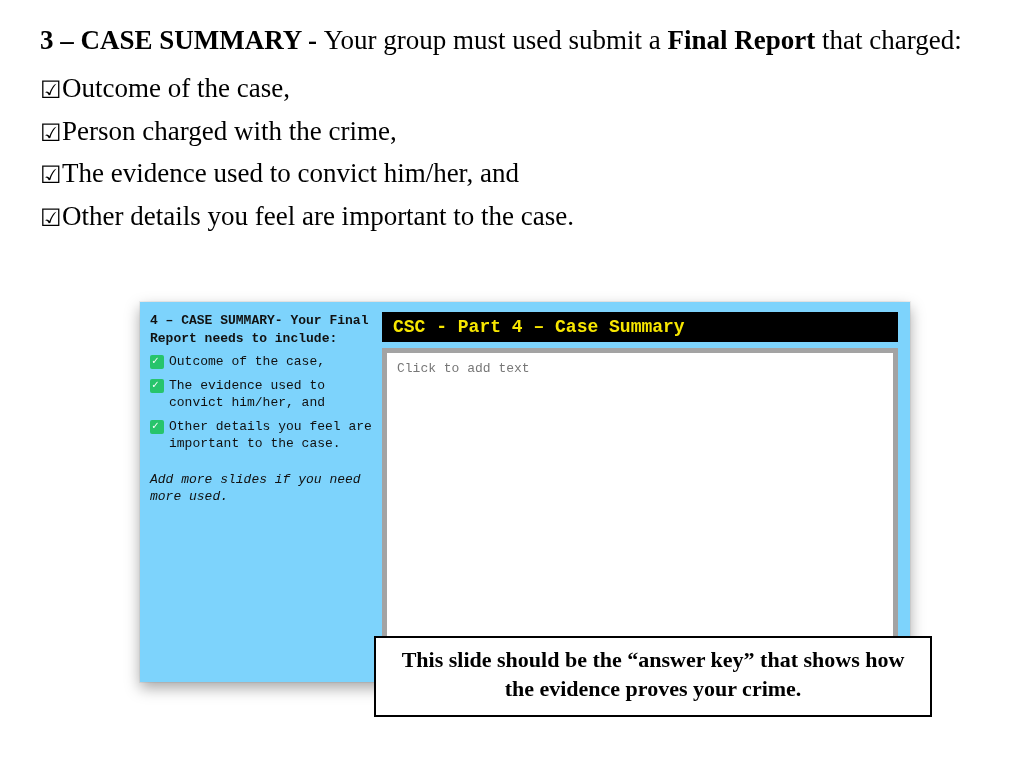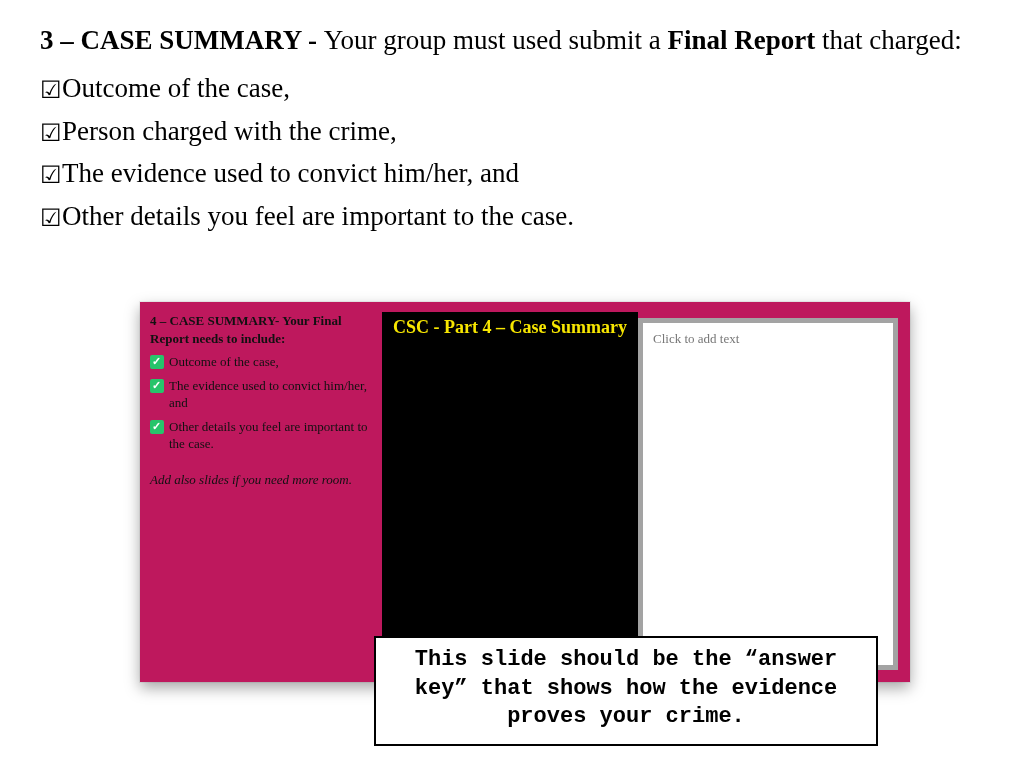--- a/index.html
+++ b/index.html
@@ -42,23 +42,23 @@
   }
   .check-text { }
 
   
   .slide-outer {
     position: absolute;
     left: 140px;
     top: 302px;
     width: 770px;
     height: 380px;
-    background: #be185d;
+    background: #7dd3fc;
     box-shadow: 0 6px 14px rgba(0,0,0,0.35), 0 0 0 1px rgba(0,0,0,0.05);
-    font-family: Liberation Serif, serif;
+    font-family: Liberation Mono, monospace;
   }
   .slide-inner {
     display: flex;
     height: 100%;
     padding: 10px 12px 12px 10px;
   }
   .slide-left {
     flex: 0 0 232px;
     padding-right: 8px;
     font-size: 13px;
@@ -94,21 +94,21 @@
     font-weight: bold;
   }
   .slide-left-item .t { flex: 1; }
   .slide-left-note {
     font-style: italic;
     margin-top: 18px;
   }
   .slide-right {
     flex: 1;
     display: flex;
-    flex-direction: row;
+    flex-direction: column;
   }
   .slide-bar {
     background: #000;
     color: #f7e600;
     font-weight: bold;
     font-size: 18px;
     padding: 4px 10px;
     border: 1px solid #000;
   }
   .slide-body {
@@ -118,25 +118,25 @@
     padding: 8px 10px;
     color: #777;
     font-size: 13px;
     background: #fff;
   }
 
   .callout {
     position: absolute;
     left: 374px;
     top: 636px;
-    width: 504px;
+    width: 558px;
     background: #fff;
     border: 2px solid #000;
     padding: 8px 16px 12px 16px;
-    font-family: Liberation Mono, monospace;
+    font-family: Liberation Serif, serif;
     font-weight: bold;
     font-size: 22px;
     text-align: center;
     line-height: 1.3;
     z-index: 5;
   }
 </style>
 </head>
 <body>
 
@@ -174,21 +174,21 @@
         <span class="t">Outcome of the case,</span>
       </div>
       <div class="slide-left-item">
         <span class="green-check"></span>
         <span class="t">The evidence used to convict him/her, and</span>
       </div>
       <div class="slide-left-item">
         <span class="green-check"></span>
         <span class="t">Other details you feel are important to the case.</span>
       </div>
-      <div class="slide-left-note">Add also slides if you need more room.</div>
+      <div class="slide-left-note">Add more slides if you need more used.</div>
     </div>
     <div class="slide-right">
       <div class="slide-bar">CSC - Part 4 – Case Summary</div>
       <div class="slide-body">Click to add text</div>
     </div>
   </div>
 </div>
 
 <div class="callout">This slide should be the “answer key” that shows how the evidence proves your crime.</div>
 

